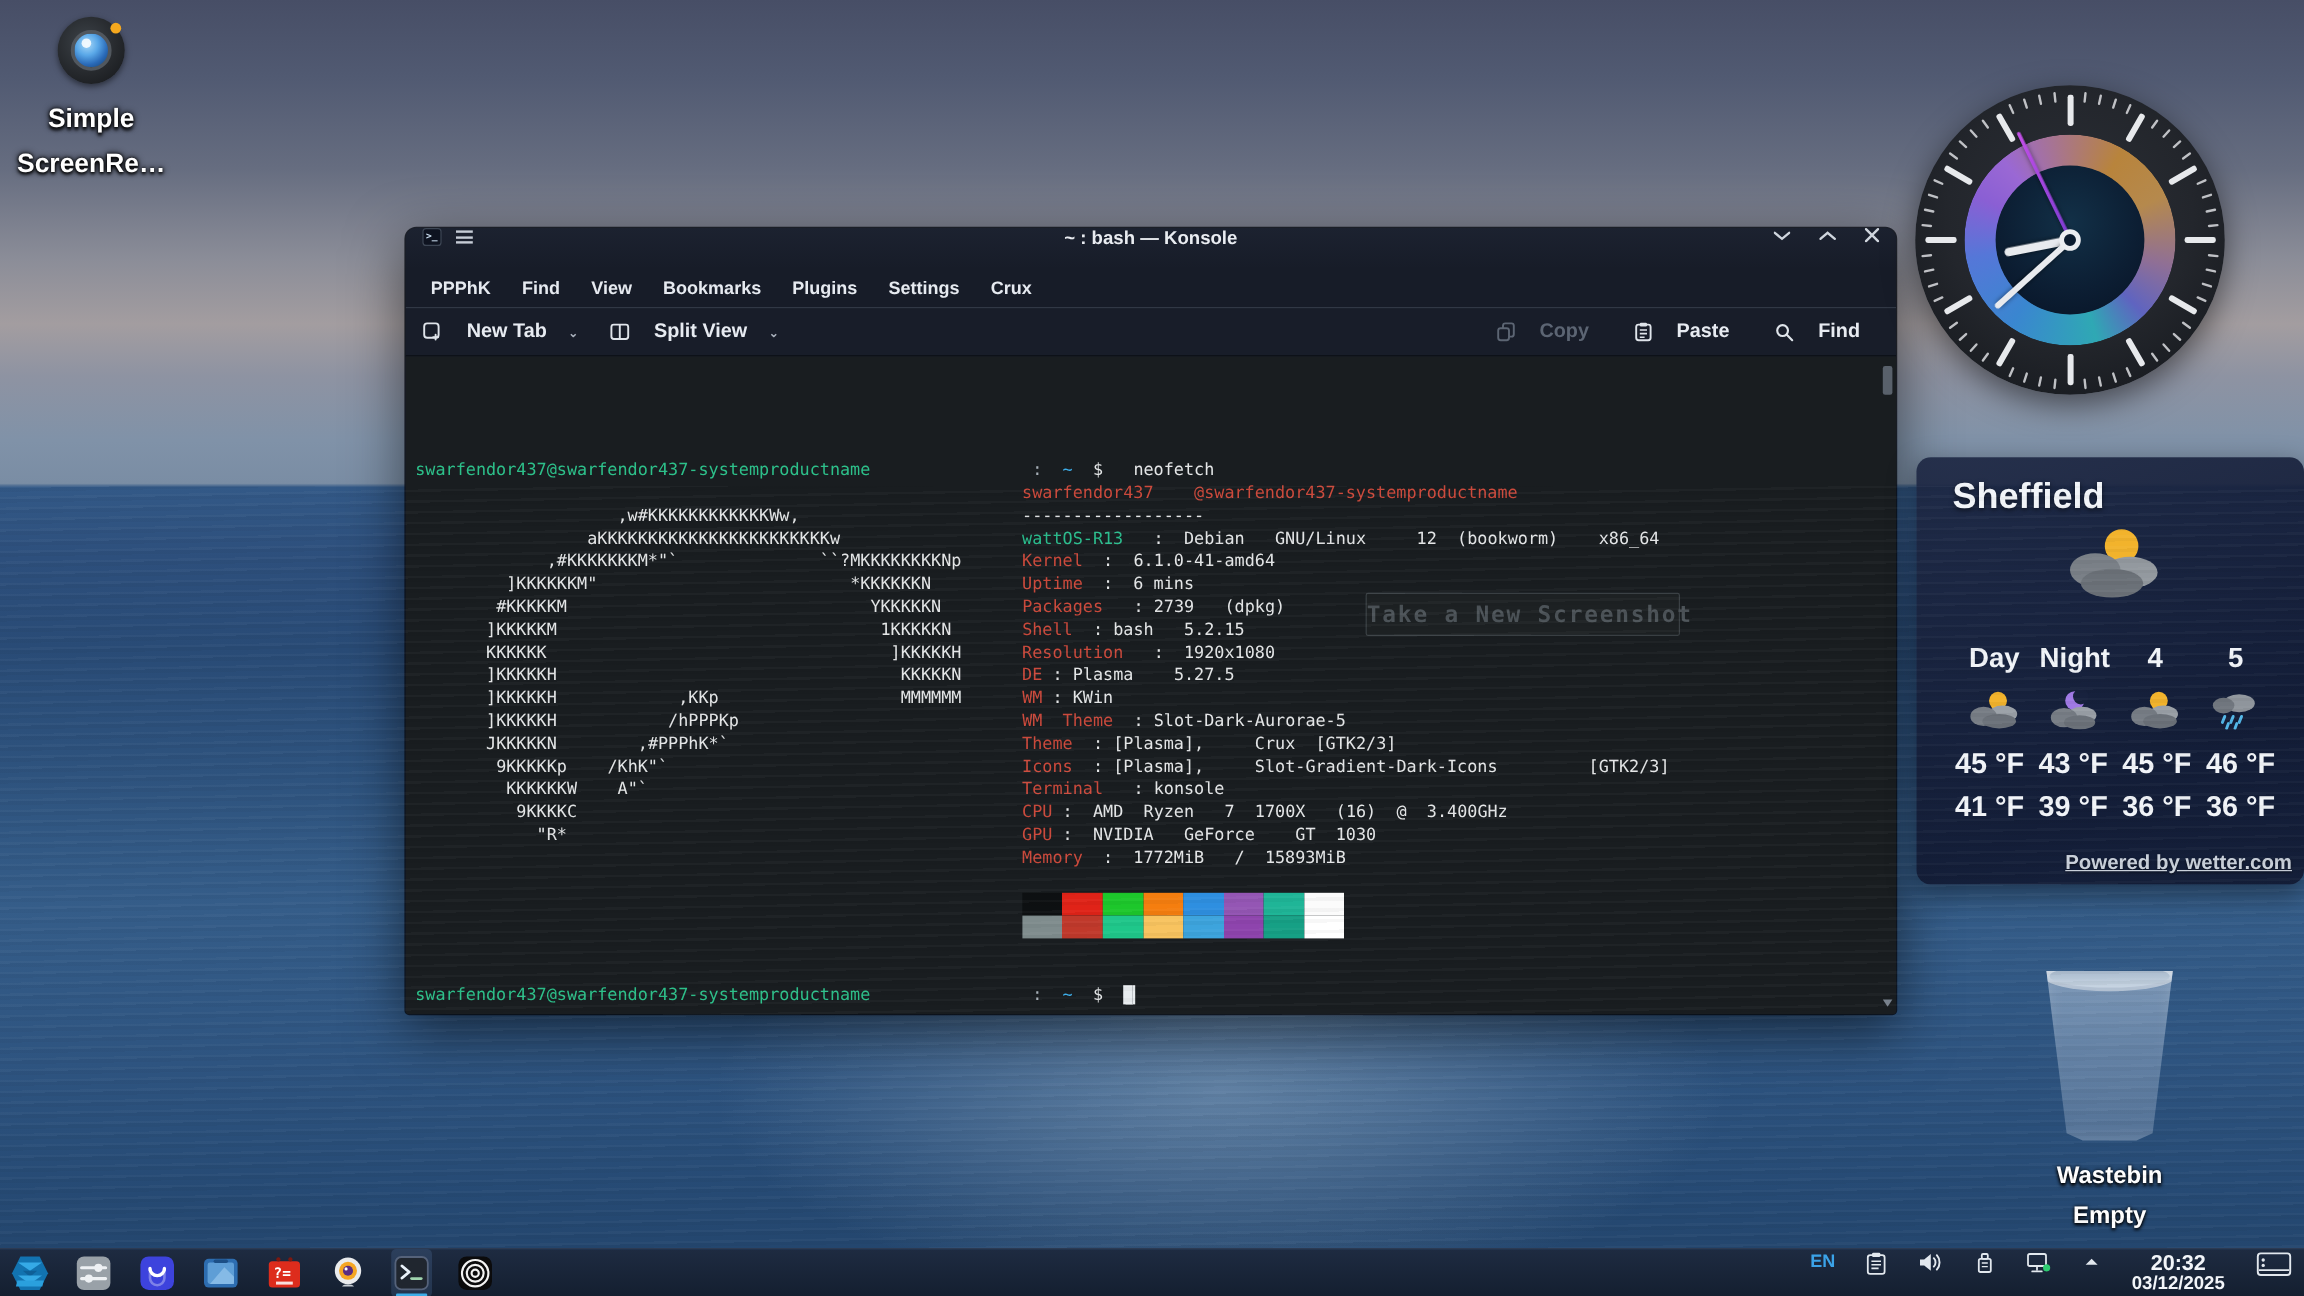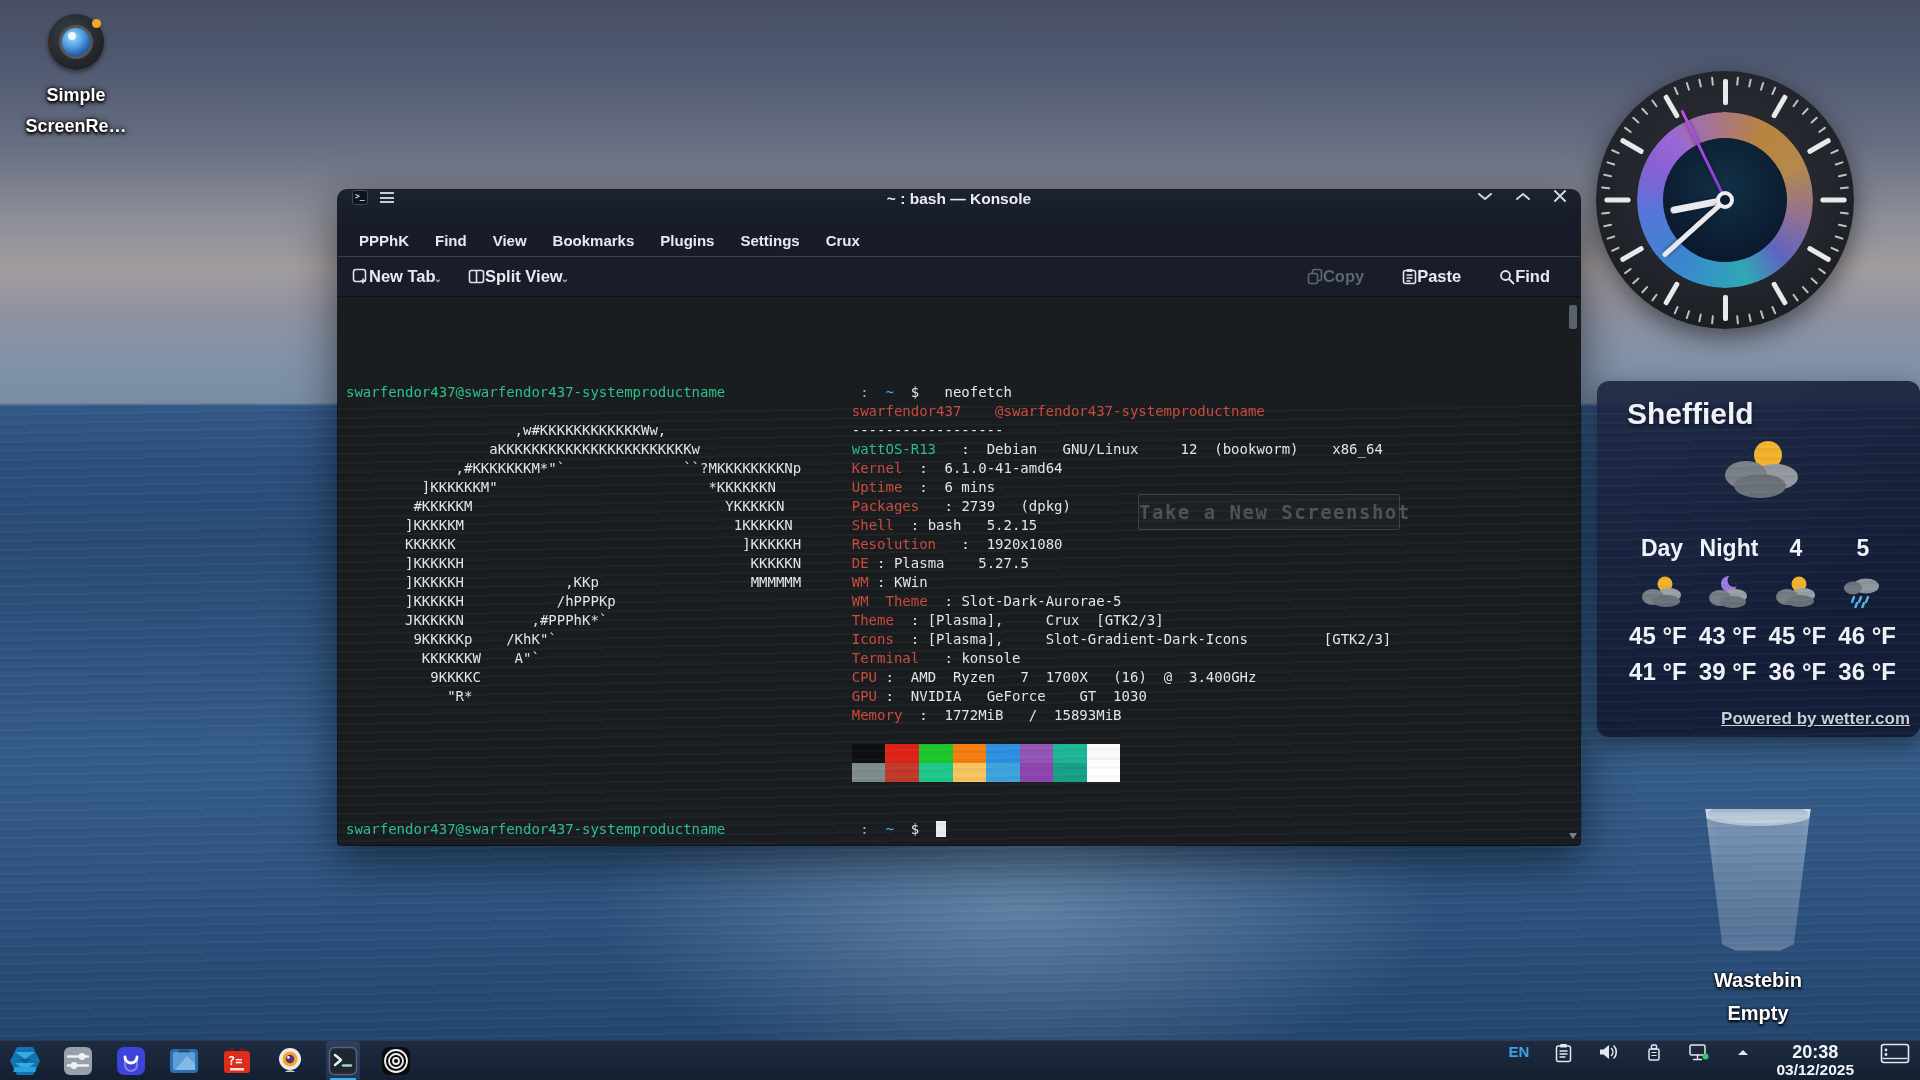--- a/index.html
+++ b/index.html
@@ -20,40 +20,40 @@
   
   .shortcut { position:absolute; left:8px; top:14px; width:136px; text-align:center; cursor:default; }
   .ssr-icon { position:relative; width:56px; height:56px; margin:0 auto;
       background:radial-gradient(circle at 42% 38%, #3d4349 0%, #26292d 55%, #141619 100%);
       border-radius:50%; box-shadow:0 2px 5px rgba(0,0,0,.5); }
   .ssr-icon .lens { position:absolute; left:11px; top:11px; width:34px; height:34px; border-radius:50%;
       background:radial-gradient(circle at 38% 32%, #a8d8f8 0%, #5aa8e8 35%, #2a6ab8 65%, #123a66 100%);
       border:3px solid #51575e; }
   .ssr-icon .glint { position:absolute; left:20px; top:18px; width:8px; height:8px; border-radius:50%; background:rgba(255,255,255,.85); }
   .ssr-icon .dot { position:absolute; right:3px; top:5px; width:9px; height:9px; border-radius:50%; background:#f5a81e; }
-  .shortcut .lbl { margin-top:10px; font-size:18px; font-weight:bold; color:#fff; line-height:1.7;
+  .shortcut .lbl { margin-top:10px; font-size:22px; font-weight:bold; color:#fff; line-height:1.7;
       text-shadow:0 0 3px #000, 0 2px 3px #000, 0 0 6px rgba(0,0,0,.9); }
 
   
   .window { position:absolute; left:338px; top:190px; width:1242px; height:655px;
       border-radius:9px 9px 3px 3px; box-shadow:0 14px 48px rgba(0,0,0,.55), 0 0 0 1px rgba(10,14,22,.8);
       overflow:hidden; background:#181d27; }
   .titlebar { position:relative; height:34px; background:linear-gradient(#1c2230,#171c28); display:flex; align-items:flex-start; padding:0 14px; }
   .tb-left { display:flex; align-items:center; gap:12px; }
   .mini-konsole { width:16px; height:15px; border-radius:3px; background:#0e1320; border:1px solid #3d4654; position:relative; }
   .mini-konsole::after { content:">_"; position:absolute; left:2px; top:1px; font:bold 8px "DejaVu Sans Mono",monospace; color:#cfe2f4; }
   .hamburger { width:14px; height:11px; border-top:2px solid #c6ccd6; border-bottom:2px solid #c6ccd6; position:relative; }
   .hamburger::after { content:""; position:absolute; left:0; top:2.5px; width:14px; height:2px; background:#c6ccd6; }
   .title { position:absolute; left:0; right:0; text-align:center; font-size:15.5px; font-weight:bold; color:#e9ecf1; pointer-events:none; }
   .tb-ctrls { margin-left:auto; display:flex; gap:24px; align-items:center; z-index:2; }
   .tb-ctrls svg { display:block; }
   .menubar { display:flex; gap:8px; align-items:center; height:33px; padding:0 12px; background:#171c28; border-bottom:1px solid #39404e; }
   .mi { color:#e6eaf0; font-size:15px; font-weight:600; padding:4px 9px; border-radius:3px; }
   .toolbar { display:flex; align-items:center; height:40px; padding:0 14px; background:#181d29; border-bottom:1px solid #0c0f15; }
-  .tbtn { display:flex; align-items:center; gap:0; color:#e7ebf1; font-size:16.5px; font-weight:600; margin-right:26px; }
+  .tbtn { display:flex; align-items:center; gap:20px; color:#e7ebf1; font-size:16.5px; font-weight:600; margin-right:26px; }
   .tbtn svg { display:block; }
   .caret { font-size:10px; color:#aab2bd; margin-left:-2px; align-self:flex-end; padding-bottom:2px; }
   .tb-right { margin-left:auto; display:flex; align-items:flex-start; gap:38px; padding-right:16px; }
   .tbtn.disabled { color:#5c6573; margin-right:0; }
   .tb-right .tbtn { margin-right:0; }
 
   
   .terminal { position:relative; height:548px; background:#191d20; padding:10px 14px 0 8px;
       font:14px/19px "DejaVu Sans Mono",monospace; white-space:pre; color:#e4e6e7; }
   .trow { height:19px; }
@@ -478,21 +478,21 @@
           </svg></span>
       <span><svg width="22" height="19" viewBox="0 0 22 19">
             <rect x="2" y="2" width="15" height="10" rx="1.5" fill="none" stroke="#e2e8ee" stroke-width="1.5"></rect>
             <path d="M9.5 12v3M5.5 16.5h8" stroke="#e2e8ee" stroke-width="1.5" stroke-linecap="round"></path>
             <circle cx="17.5" cy="13.5" r="3" fill="#2ecc71"></circle>
           </svg></span>
       <span><svg width="14" height="10" viewBox="0 0 14 10">
             <path d="M2 8l5-5 5 5z" fill="#e2e8ee"></path>
           </svg></span>
       <div class="tclock">
-        <div class="t">20:38</div>
+        <div class="t">20:32</div>
         <div class="d">03/12/2025</div>
       </div>
       <span><svg width="30" height="21" viewBox="0 0 30 21">
             <rect x="1.5" y="1.5" width="27" height="18" rx="2.5" fill="none" stroke="#e2e8ee" stroke-width="1.6"></rect>
             <circle cx="6" cy="7" r="1.4" fill="#e2e8ee"></circle>
             <circle cx="6" cy="11.5" r="1.4" fill="#e2e8ee"></circle>
             <path d="M2.5 15.5h25" stroke="#e2e8ee" stroke-width="1.4"></path>
           </svg></span>
     </div>
   </div>

